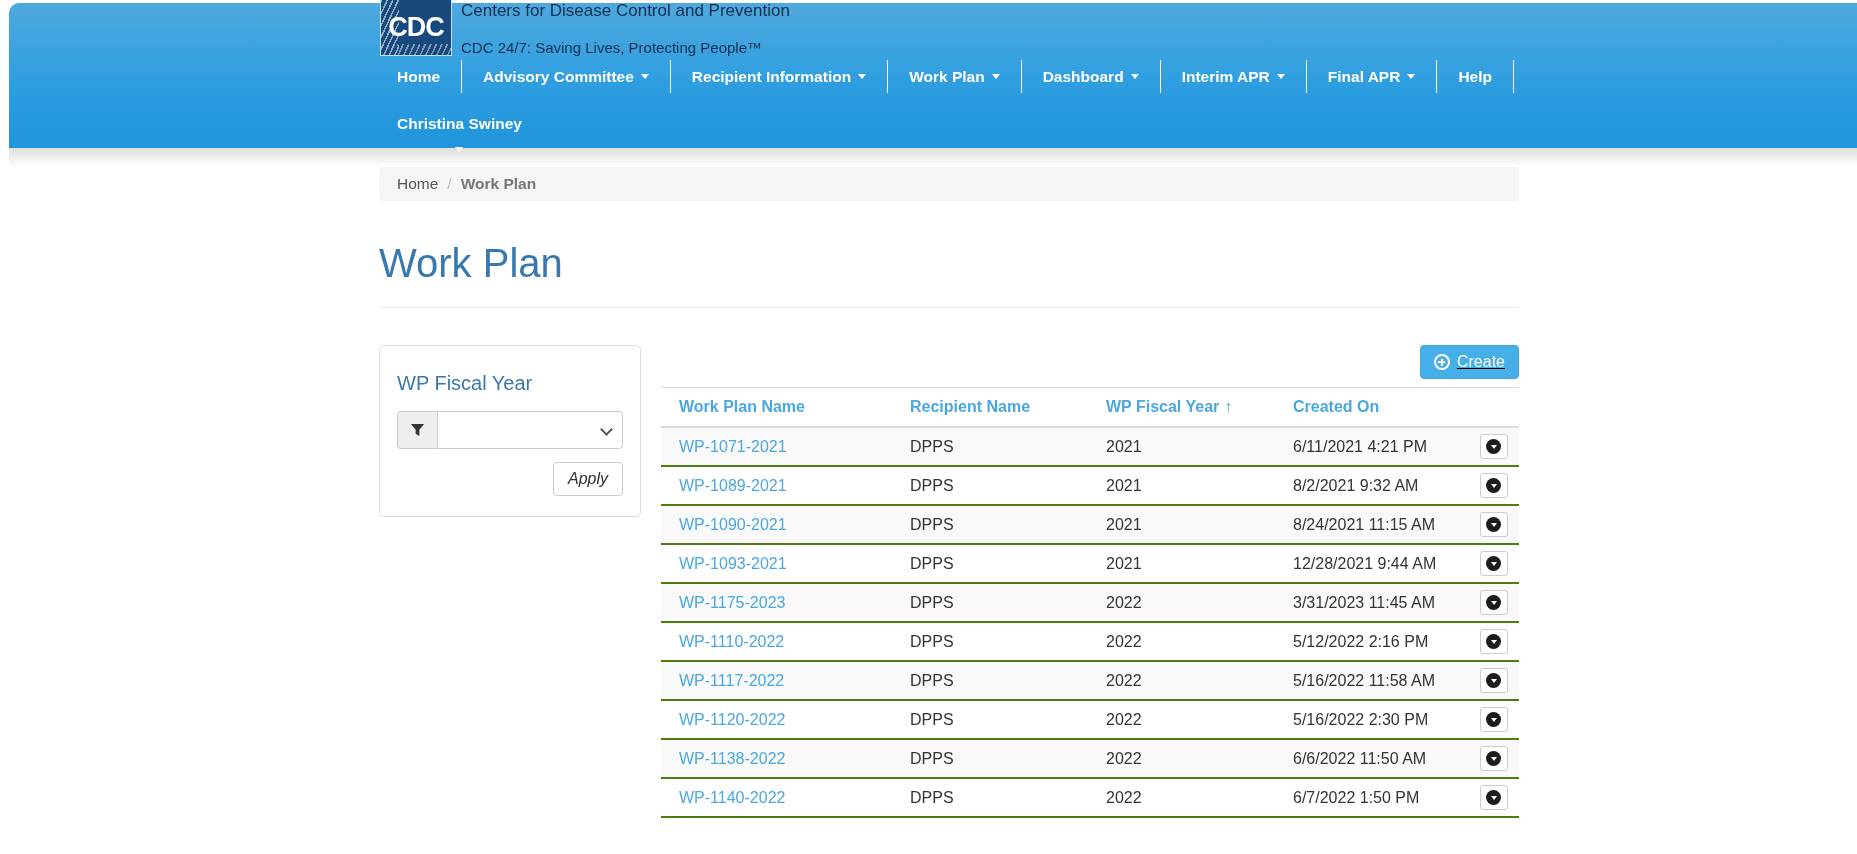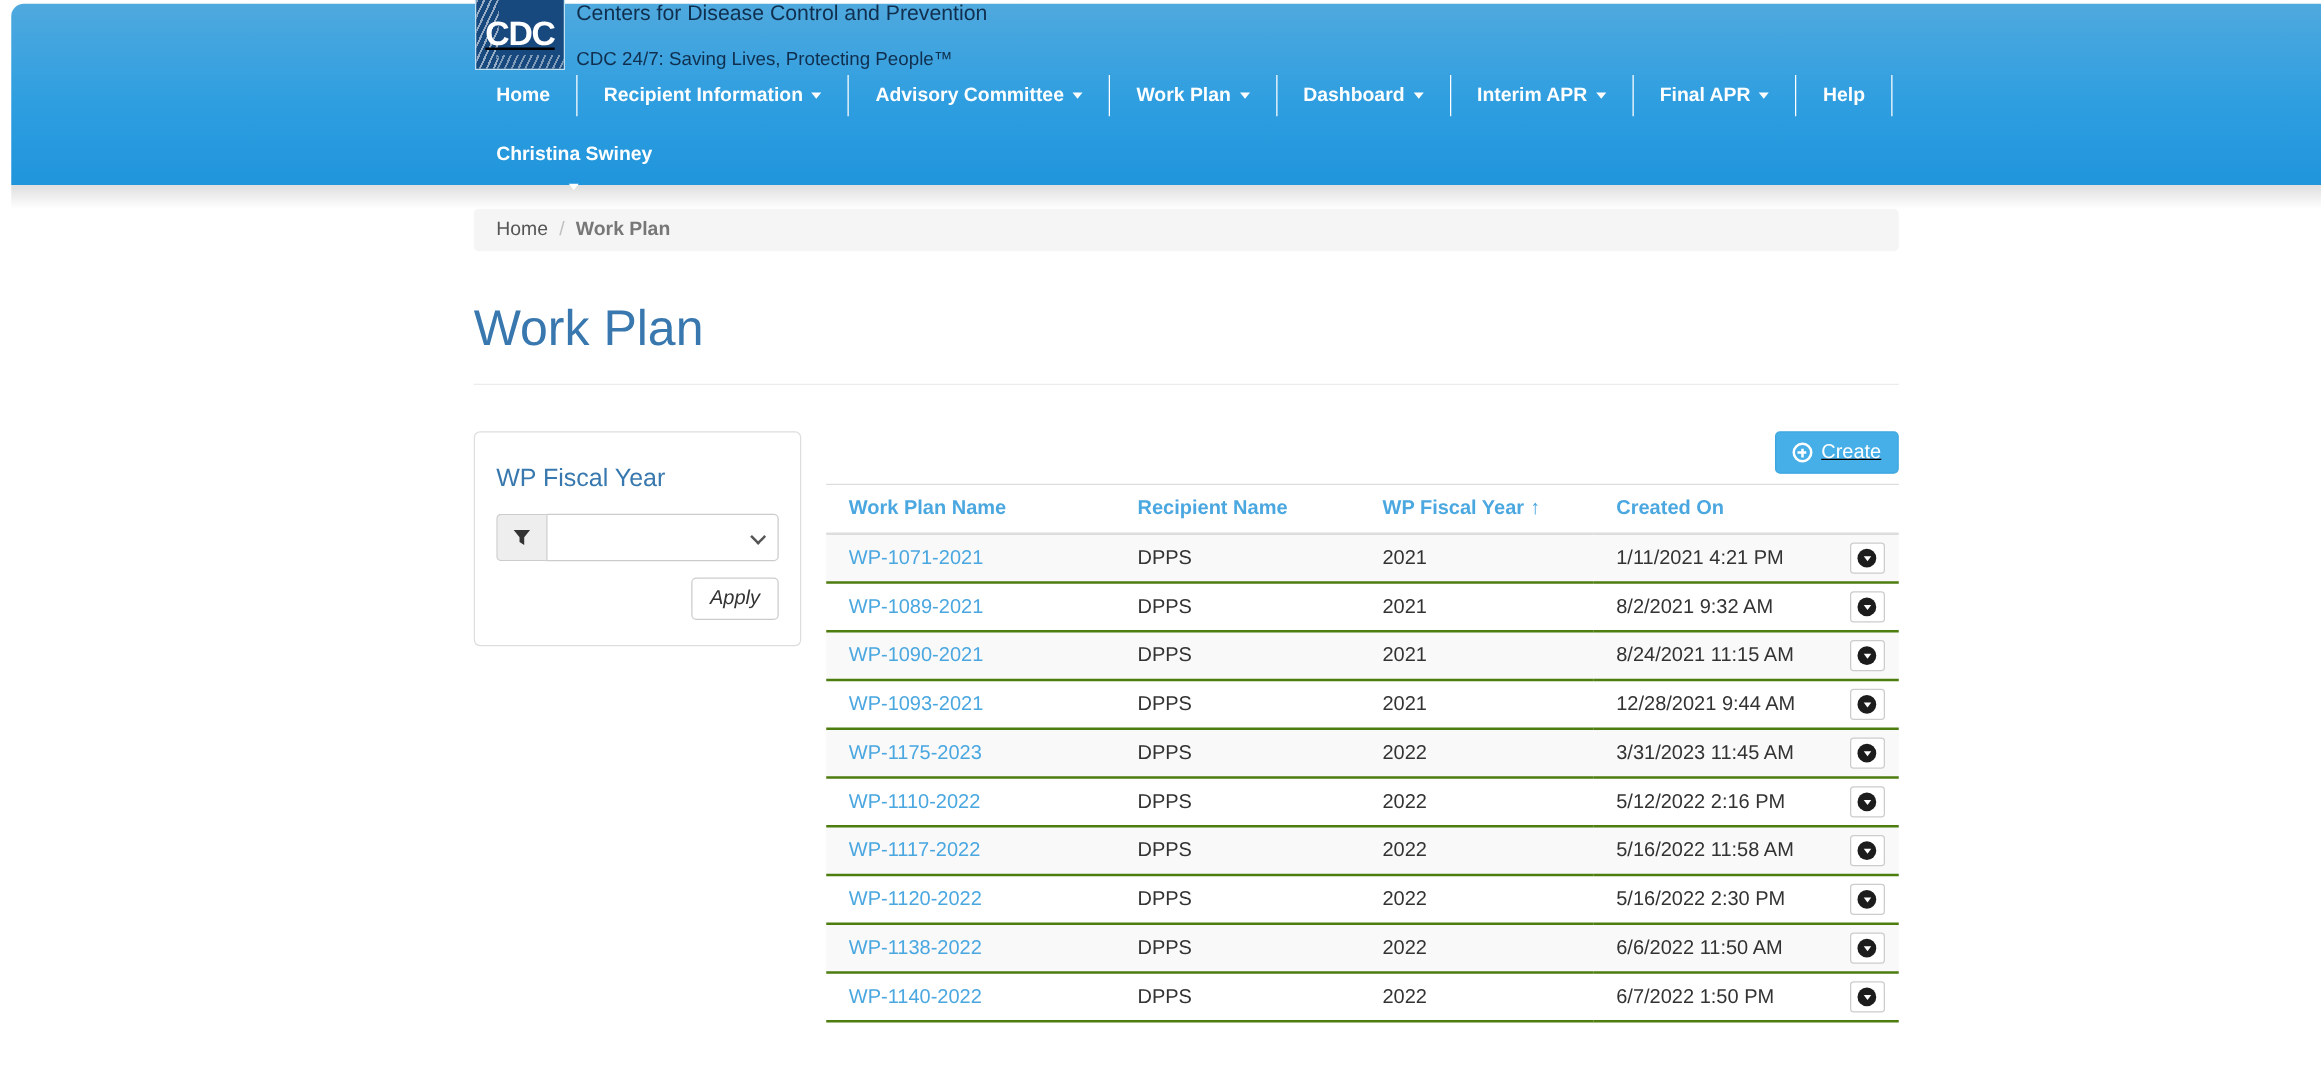--- a/index.html
+++ b/index.html
@@ -12,21 +12,21 @@
   .site-header {
     height:145px;
     background:linear-gradient(180deg,#4FA9DE 0%,#2E9EE0 55%,#2095DC 100%);
     border-top-left-radius:10px;
     padding-left:371px;
   }
   .brand-row { display:flex; align-items:center; padding-top:2px; height:46px; }
   .cdc-logo {
     width:72px; height:57px; background:#17497E; position:relative;
     border:1px solid #bfe0f2; display:flex; align-items:center; justify-content:center;
-    overflow:hidden; flex:0 0 auto;text-decoration:underline;
+    overflow:hidden; flex:0 0 auto;
   }
   .cdc-logo::before { content:""; position:absolute; left:0; top:0; bottom:0; width:18px;
     background:repeating-linear-gradient(115deg, rgba(255,255,255,.55) 0 1.5px, transparent 1.5px 5px); }
   .cdc-logo::after { content:""; position:absolute; left:16px; right:0; bottom:0; height:11px;
     background:repeating-linear-gradient(115deg, rgba(255,255,255,.45) 0 1.5px, transparent 1.5px 5px); }
   .cdc-logo span { position:relative; z-index:2; color:#fff; font-weight:bold;
     font-size:27px; letter-spacing:-1px; }
   .brand-text { margin-left:9px; color:#102F4E; }
   .brand-title { font-size:17px; line-height:24px; }
   .brand-tagline { font-size:15px; margin-top:16px; }
@@ -127,25 +127,25 @@
         <div class="brand-title">Centers for Disease Control and Prevention</div>
         <div class="brand-tagline">CDC 24/7: Saving Lives, Protecting People™</div>
       </div>
     </div>
 
     <div class="nav-row">
       <div class="nav-item">
         <span>Home</span>
       </div>
       <div class="nav-item">
+        <span>Advisory Committee</span>
+        <span class="caret"></span>
+      </div>
+      <div class="nav-item">
         <span>Recipient Information</span>
-        <span class="caret"></span>
-      </div>
-      <div class="nav-item">
-        <span>Advisory Committee</span>
         <span class="caret"></span>
       </div>
       <div class="nav-item">
         <span>Work Plan</span>
         <span class="caret"></span>
       </div>
       <div class="nav-item">
         <span>Dashboard</span>
         <span class="caret"></span>
       </div>
@@ -230,21 +230,21 @@
               </th>
               <th>Created On</th>
               <th></th>
             </tr>
           </thead>
           <tbody id="wp-tbody">
           <tr>
             <td><a class="wp-link">WP-1071-2021</a></td>
             <td>DPPS</td>
             <td>2021</td>
-            <td>1/11/2021 4:21 PM</td>
+            <td>6/11/2021 4:21 PM</td>
             <td class="td-actions">
               <button class="action-btn">
                 <span class="action-circle">
                   <span class="action-chev"></span>
                 </span>
               </button>
             </td>
           </tr>
 
           <tr>

